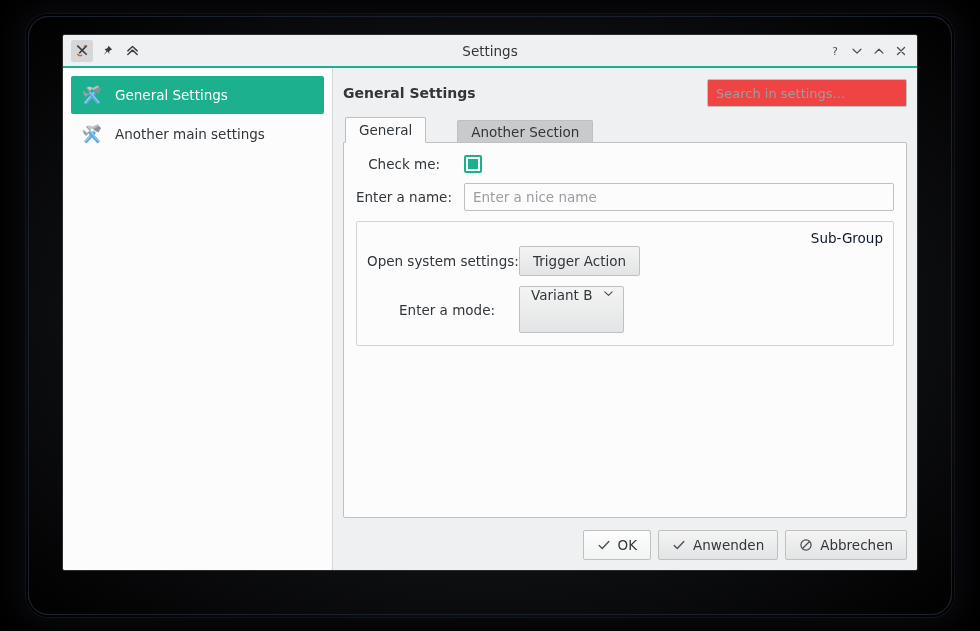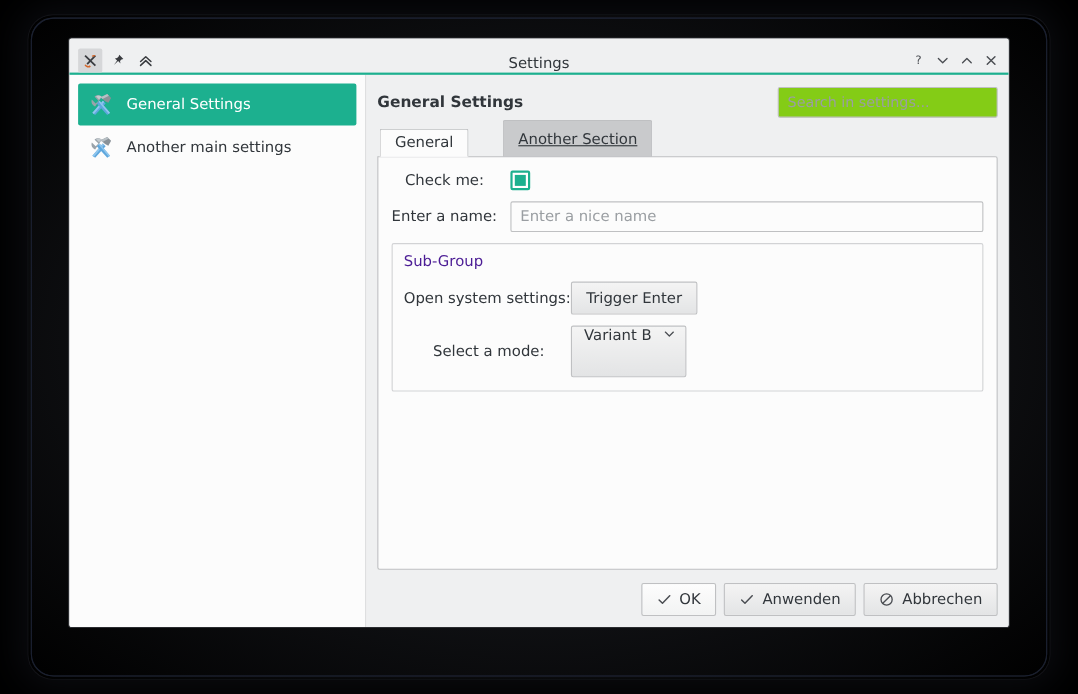--- a/index.html
+++ b/index.html
@@ -57,21 +57,21 @@
   }
 
   
   #titlebar {
     position: relative;
     height: 33px;
     flex: 0 0 33px;
     background: #eff0f1;
     border-bottom: 2px solid #1cb08f;
     display: flex;
-    align-items: flex-end;
+    align-items: center;
     padding: 0 6px 0 8px;
   }
   .tb-left { display: flex; align-items: center; gap: 3px; }
   .tb-btn {
     width: 22px; height: 22px;
     display: flex; align-items: center; justify-content: center;
     border-radius: 2px;
     color: #3a3c40;
   }
   .tb-btn.active { background: #d6d7d9; }
@@ -142,21 +142,21 @@
   .pane-title {
     font-size: 14px;
     font-weight: bold;
     color: #31363b;
   }
   .search-input {
     margin-left: auto;
     width: 200px; height: 28px;
     border: 1px solid #bfc0c2;
     border-radius: 2px;
-    background: #84cc16;
+    background: #ef4444;
     font-family: inherit;
     font-size: 13px;
     color: #31363b;
     padding: 0 8px;
   }
   .search-input::placeholder { color: #9a9ea2; }
 
   
   .tabbar {
     display: flex;
@@ -173,23 +173,22 @@
     align-items: center;
     font-size: 13.5px;
     color: #31363b;
     border: 1px solid #bfc0c2;
     border-bottom: none;
     border-radius: 2px 2px 0 0;
     margin-right: -1px;
   }
   .tab.inactive {
     background: #c9cacc;
-    height: 34px;
-    color: #31363b;
-    text-decoration: underline;
+    height: 23px;
+    color: #31363b;
   }
   .tab.active {
     background: #fcfcfc;
     height: 26px;
     border-bottom: 1px solid #fcfcfc;
     position: relative;
     z-index: 3;
   }
 
   
@@ -249,24 +248,23 @@
 
   
   .groupbox {
     border: 1px solid #d2d3d5;
     border-radius: 2px;
     background: #fcfcfc;
     margin-top: 6px;
     padding: 8px 10px 12px 10px;
   }
   .group-title {
-    text-align: left;
-    font-size: 13.5px;
-    color: #4c1d95;
-    margin-bottom: 10px;
+    text-align: right;
+    font-size: 13.5px;
+    color: #0f172a;
   }
 
   .btn {
     background: linear-gradient(#f4f4f4, #e3e4e5);
     border: 1px solid #bfc0c2;
     border-radius: 2px;
     font-family: inherit;
     font-size: 13.5px;
     color: #31363b;
     height: 30px;
@@ -425,25 +423,25 @@
           <div class="frow">
             <div class="flabel">Enter a name:</div>
             <input class="text-input" type="text" placeholder="Enter a nice name" style="">
           </div>
 
           <div class="groupbox">
             <div class="group-title">Sub-Group</div>
 
             <div class="frow">
               <div class="flabel wide">Open system settings:</div>
-              <button class="btn">Trigger Enter</button>
+              <button class="btn">Trigger Action</button>
             </div>
 
             <div class="frow" style="margin-bottom:0;">
-              <div class="flabel wide">Select a mode:</div>
+              <div class="flabel wide">Enter a mode:</div>
               <div class="combo">
                 <span>Variant B</span>
                 <span>
                   <svg width="13" height="13" viewBox="0 0 16 16">
                     <path d="M3.5 6 L8 10.4 L12.5 6" stroke="#4a4d52" stroke-width="1.4" fill="none" stroke-linecap="round" stroke-linejoin="round"></path>
                   </svg>
                 </span>
               </div>
             </div>
           </div>

